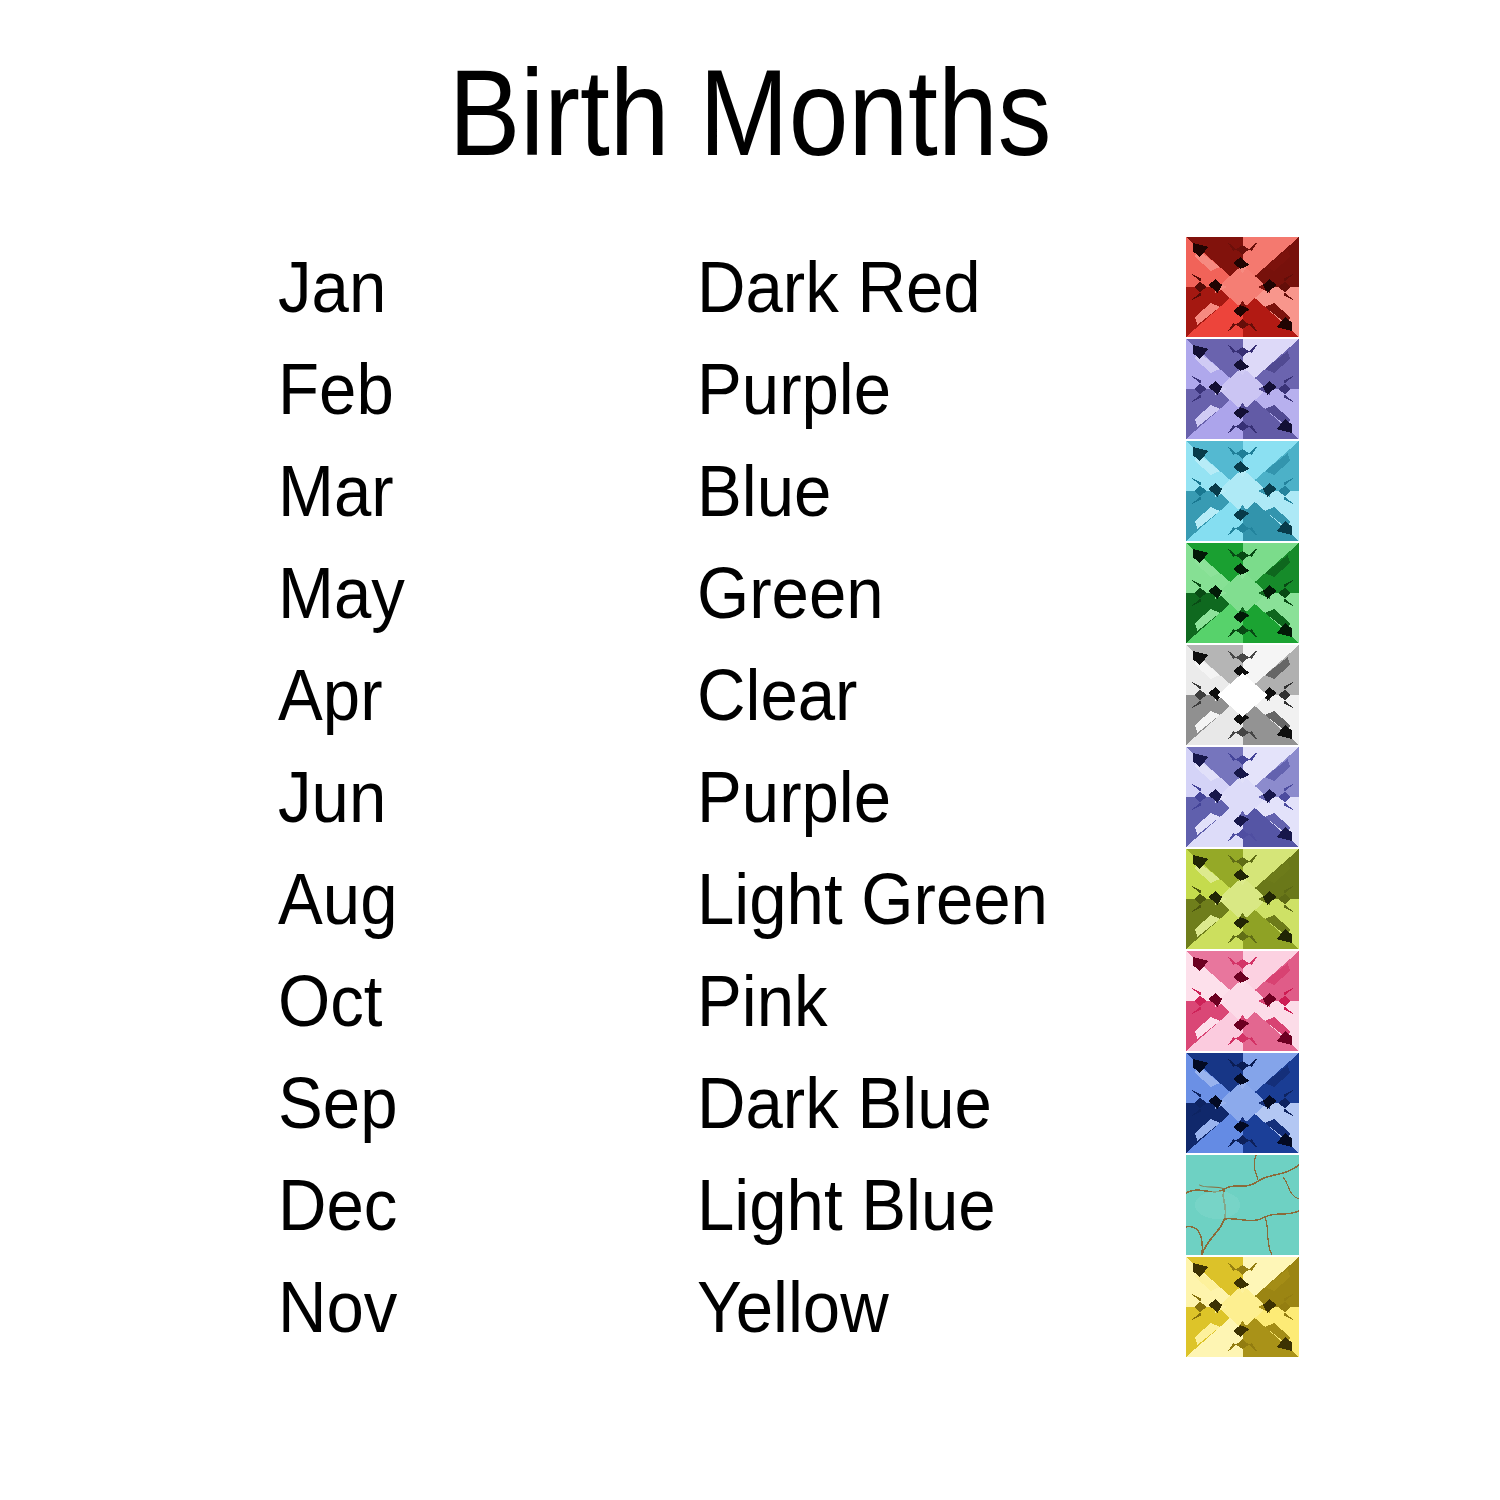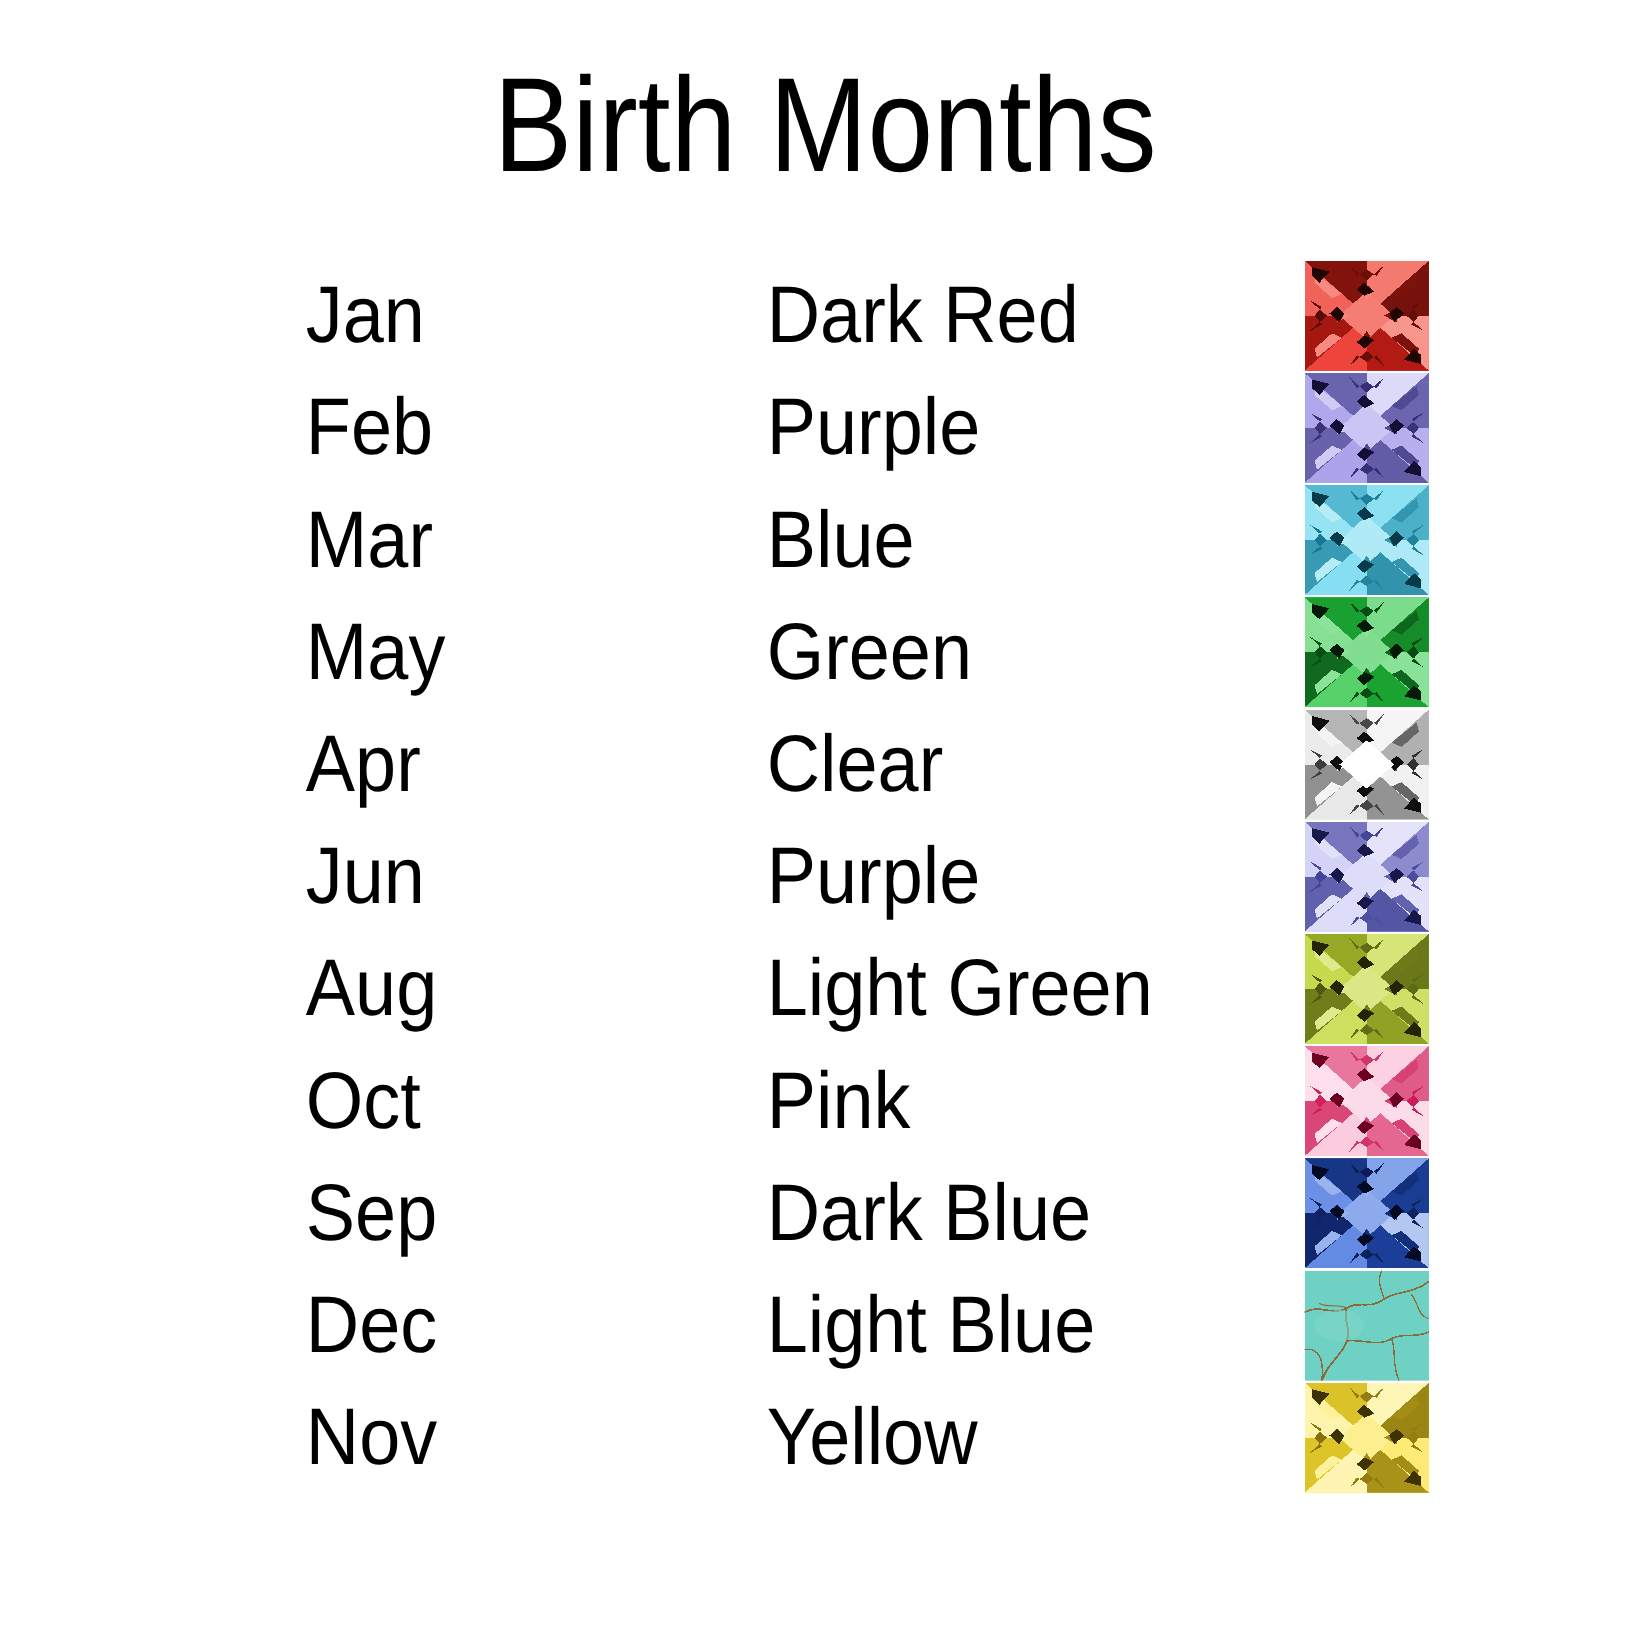--- a/index.html
+++ b/index.html
@@ -8,21 +8,20 @@
     padding: 0;
     background: #ffffff;
   }
   #page {
     position: relative;
     width: 1500px;
     height: 1500px;
     background: #ffffff;
     overflow: hidden;
     font-family: "Liberation Sans Narrow", "Liberation Sans", "DejaVu Sans", sans-serif;
-    text-decoration: underline;
     -webkit-font-smoothing: antialiased;
   }
   #page-title {
     position: absolute;
     left: 0;
     top: 52px;
     width: 1500px;
     text-align: center;
     font-size: 122px;
     line-height: 122px;

